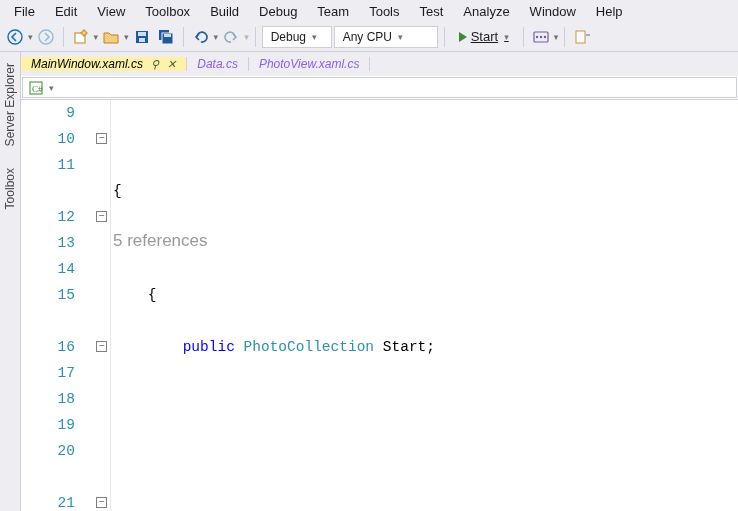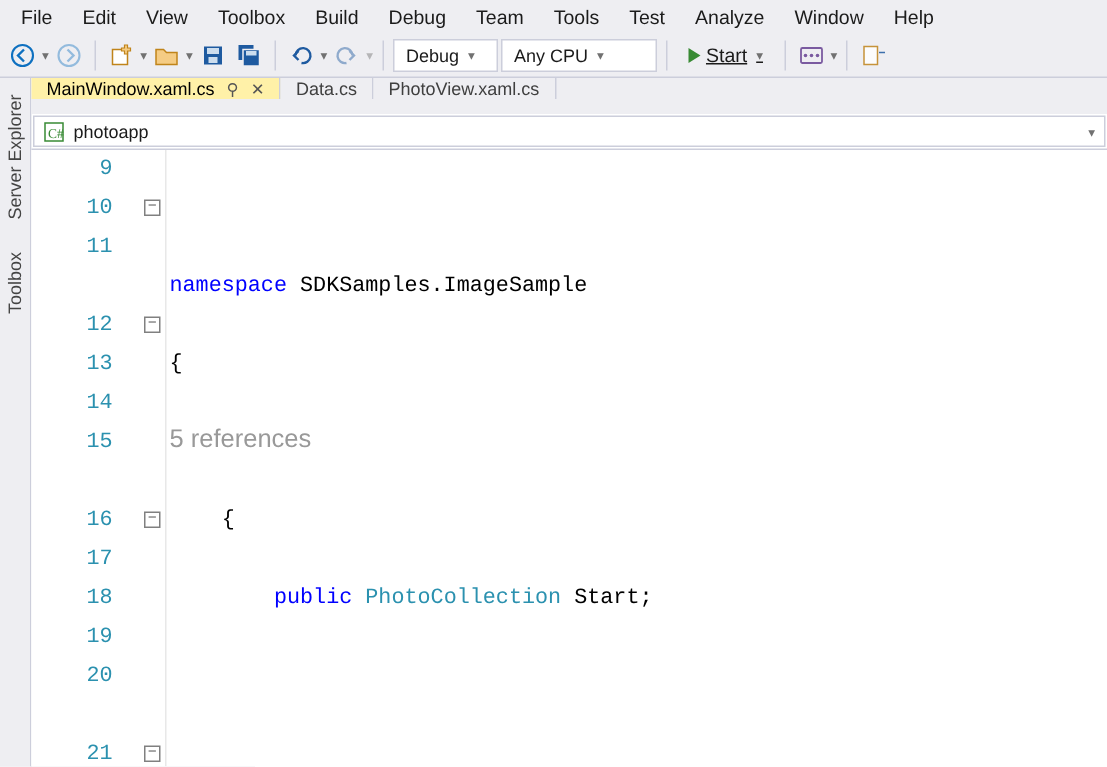--- a/index.html
+++ b/index.html
@@ -13,22 +13,22 @@
   .tdrop { border: 1px solid #cccedb; background: #fff; height: 22px; display: flex; align-items: center; padding: 0 4px 0 8px; gap: 6px; font-size: 12px; }
   .tdrop .caret { font-size: 9px; color: #717171; }
   .start { display: flex; align-items: center; gap: 4px; height: 22px; padding: 0 8px; text-decoration: underline; }
   .start .tri { width:0;height:0;border-left:8px solid #388a34;border-top:5px solid transparent;border-bottom:5px solid transparent; }
 
   .mainrow { display: flex; height: calc(511px - 22px - 30px); }
   .sidetabs { width: 21px; background: #eeeef2; border-right: 1px solid #cccedb; display:flex; flex-direction:column; align-items:center; padding-top:4px; gap:8px;}
   .sidetab { writing-mode: vertical-rl; transform: rotate(180deg); font-size: 12px; color:#444; padding:6px 1px; background:#eeeef2; border:1px solid transparent; }
 
   .editor { flex:1; display:flex; flex-direction:column; background:#fff; min-width:0;}
-  .tabs { height: 24px; display:flex; align-items:flex-start; background:#eeeef2; }
-  .ftab { display:flex; align-items:center; padding:0 10px; gap:8px; font-size:12px; border-right:1px solid #cccedb; color:#404040; background:#eeeef2; }
+  .tabs { height: 24px; display:flex; align-items:center; background:#eeeef2;font-style:italic; }
+  .ftab { display:flex; align-items:center; padding:0 10px; gap:8px; font-size:12px; border-right:1px solid #cccedb; color:#8b5cf6; background:#eeeef2; }
   .ftab.active { background:#fff1a8; color:#000; }
   .ftab .pin, .ftab .x { font-size:11px; color:#555; }
 
   .navbar { height: 24px; display:flex; border-bottom:1px solid #cccedb; }
   .navdrop { flex:1; border:1px solid #cccedb; margin:1px; background:#fff; display:flex; align-items:center; padding:0 6px; font-size:12px; gap:6px; min-width:0; }
   .navdrop .ico { width:14px; height:14px; display:inline-block; }
   .navdrop .txt { overflow:hidden; text-overflow:ellipsis; white-space:nowrap; flex:1; }
   .navdrop .caret { font-size:9px; color:#717171; }
 
   .code { flex:1; display:flex; font-family: Consolas, "Courier New", monospace; font-size:14.5px; line-height:26px; overflow:hidden; background:#fff; }
@@ -177,21 +177,20 @@
     </div>
 
     <div class="navbar">
       <div class="navdrop">
         <span class="ico">
             <svg width="14" height="14">
               <rect x="1" y="1" width="12" height="12" fill="#fff" stroke="#388a34"></rect>
               <text x="3" y="11" font-size="9" fill="#388a34" font-family="Consolas">C#</text>
             </svg>
           </span>
-        <span class="txt">photoapp</span>
         <span class="caret">▾</span>
       </div>
     </div>
 
     <div class="code">
       <div class="gutter">
         <div class="ln">9</div>
         <div class="ln">10</div>
         <div class="ln">11</div>
         <div class="ln lens"></div>
@@ -210,21 +209,20 @@
 
       </div>
       <div class="foldcol">
         <div class="fold" style="top:33px">−</div>
         <div class="fold" style="top:111px">−</div>
         <div class="fold" style="top:241px">−</div>
         <div class="fold" style="top:397px">−</div>
       </div>
       <div class="codebody">
 <div class="row"></div>
-<div class="row"><span class="kw">namespace</span> <span>SDKSamples.ImageSample</span></div>
 <div class="row">{</div>
 <div class="lens">    <span>5 references</span></div>
 <div class="row">    {</div>
 <div class="row">        <span class="kw">public</span> <span class="typ">PhotoCollection</span><span> Start;</span></div>
 <div class="row"></div>
 
 
 
 
 

